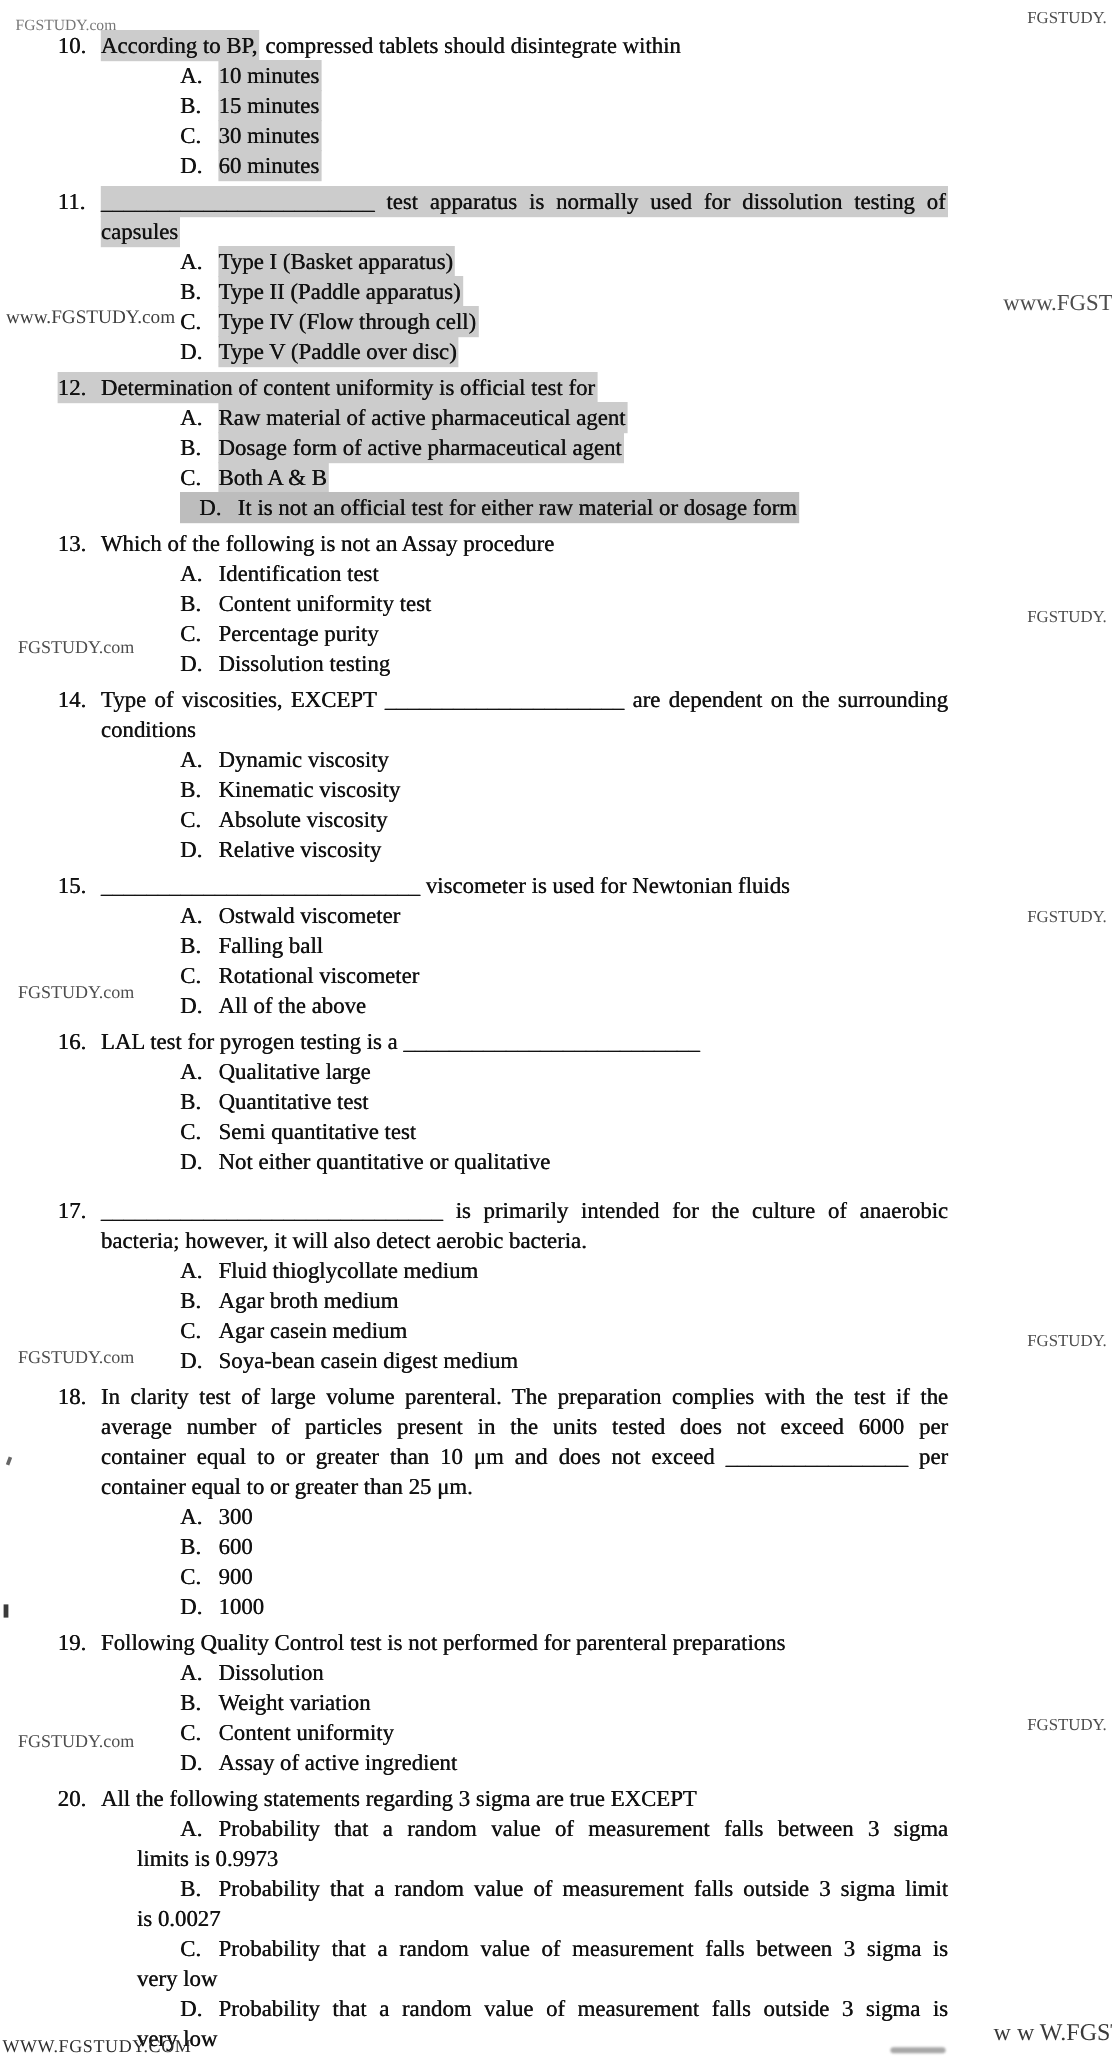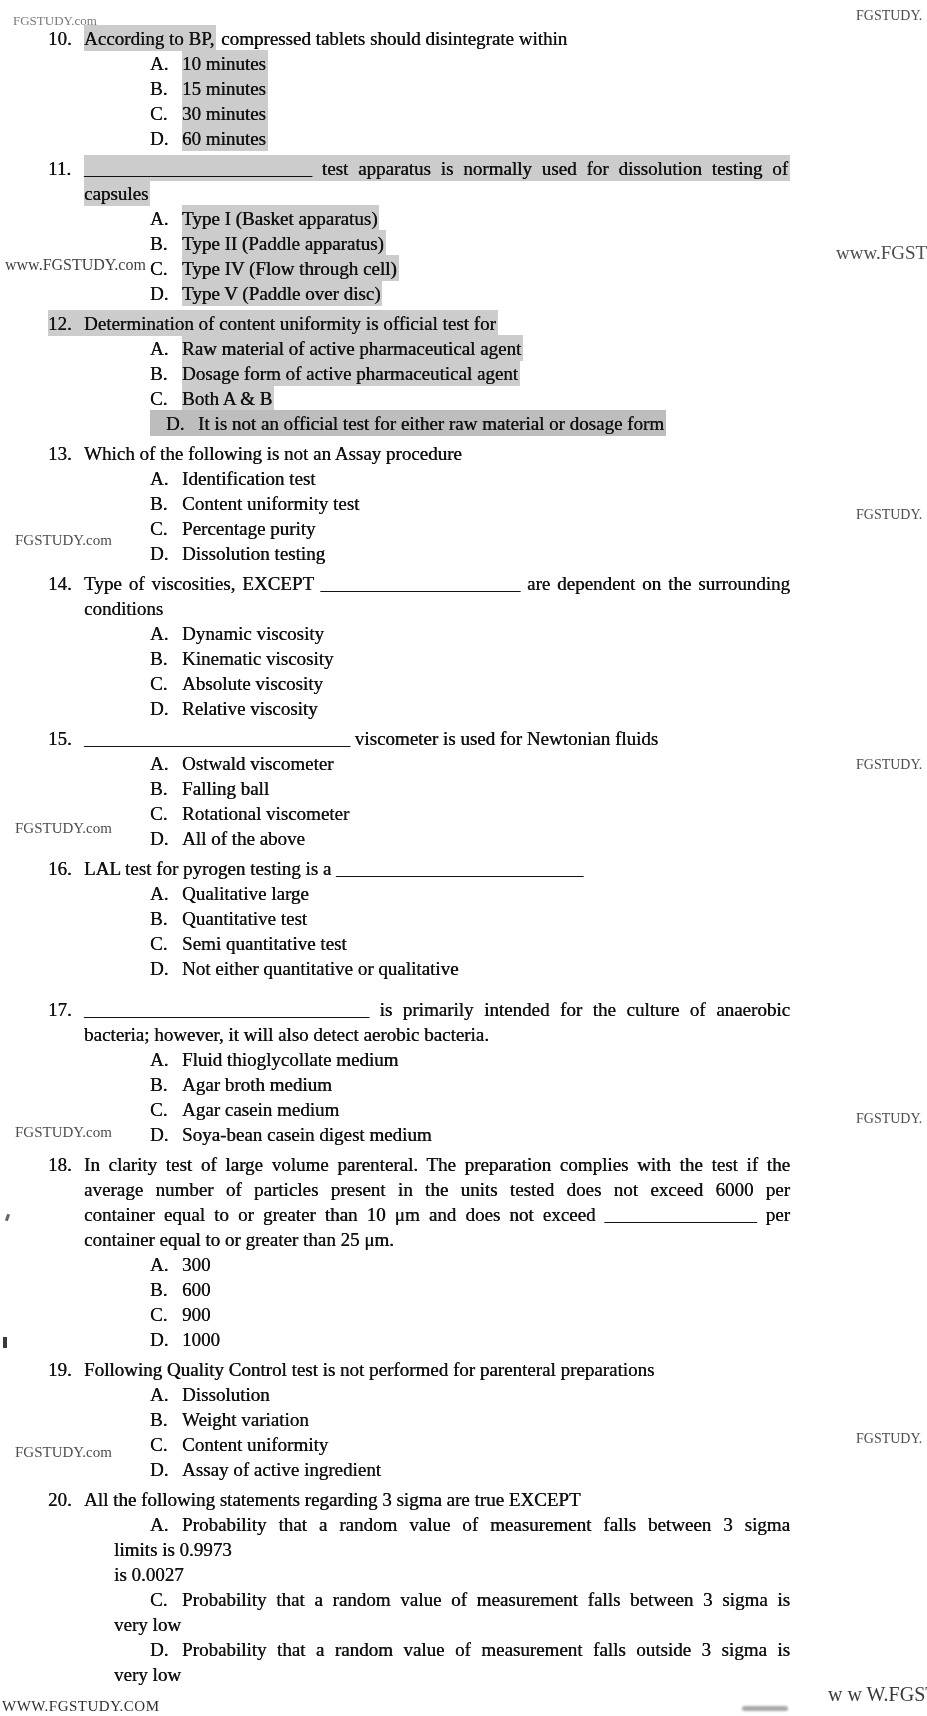--- a/index.html
+++ b/index.html
@@ -153,20 +153,21 @@
     <div class="opt"><span class="letter">C.</span><span>Content uniformity</span></div>
     <div class="opt"><span class="letter">D.</span><span>Assay of active ingredient</span></div>
   </div>
 
   <div class="qb">
     <div class="q">
       <span class="qnum">20.</span><span>All the following statements regarding 3 sigma are true EXCEPT</span>
     </div>
     <div class="opt jl"><span class="letter">A.</span><span>Probability that a random value of measurement falls between 3 sigma</span></div>
     <div class="opt-cont"><span>limits is 0.9973</span></div>
+    <div class="opt jl"><span class="letter">B.</span><span>Probability that a random value of measurement falls outside 3 sigma limit</span></div>
     <div class="opt-cont"><span>is 0.0027</span></div>
     <div class="opt jl"><span class="letter">C.</span><span>Probability that a random value of measurement falls between 3 sigma is</span></div>
     <div class="opt-cont"><span>very low</span></div>
     <div class="opt jl"><span class="letter">D.</span><span>Probability that a random value of measurement falls outside 3 sigma is</span></div>
     <div class="opt-cont"><span>very low</span></div>
   </div>
 
 </div>
 
 <span class="wm wm-tl">FGSTUDY.com</span>

